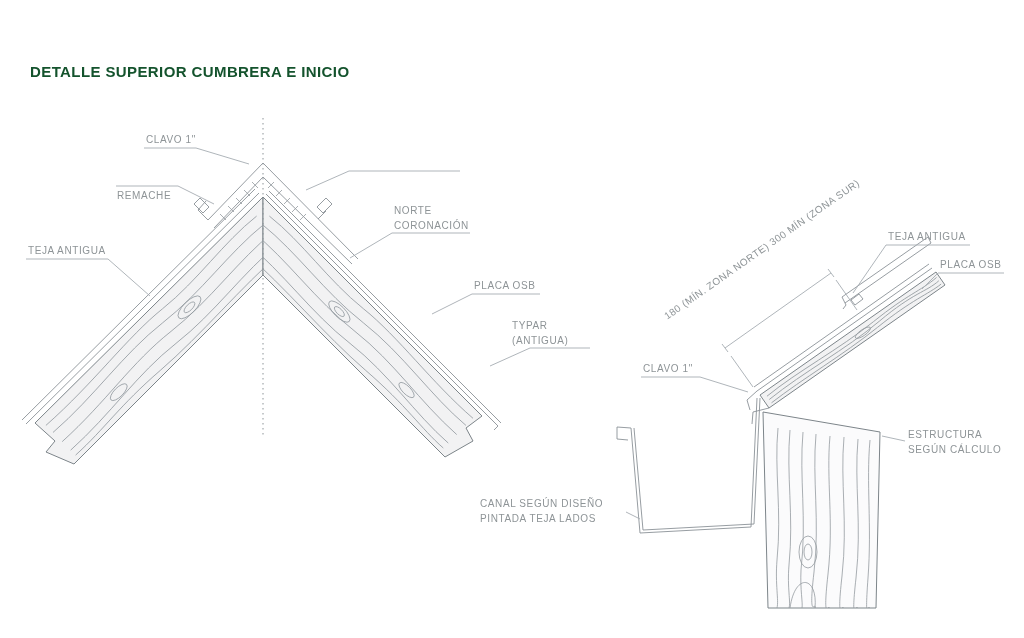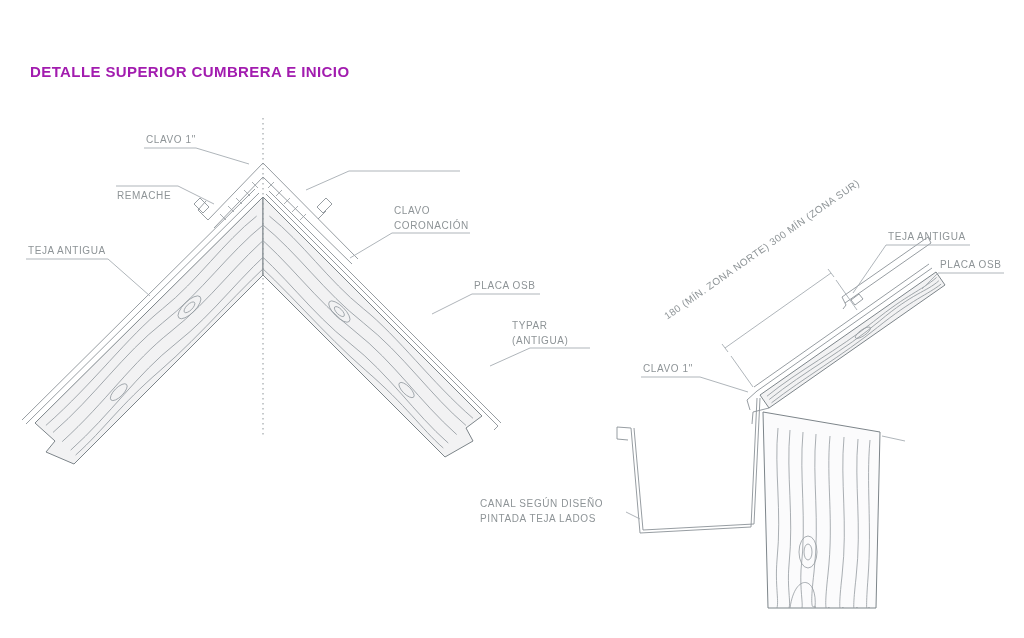--- a/index.html
+++ b/index.html
@@ -1,18 +1,18 @@
 <!DOCTYPE html>
 <html><head>
 <meta charset="utf-8">
 <style>
   html,body{margin:0;padding:0;background:#ffffff;}
   #stage{position:relative;width:1024px;height:638px;background:#ffffff;overflow:hidden;
          font-family:"Liberation Sans",sans-serif;}
-  .title{position:absolute;font-size:15px;font-weight:bold;letter-spacing:.4px;color:#a21caf;white-space:nowrap;}
+  .title{position:absolute;font-size:15px;font-weight:bold;letter-spacing:.4px;color:#14532d;white-space:nowrap;}
   .lbl{position:absolute;font-size:10px;line-height:15px;letter-spacing:.6px;color:#8e9497;white-space:nowrap;}
   .lbl .ln{display:block;}
   .right-align{}
   .dim-rot{position:absolute;left:648px;top:256px;width:190px;transform:rotate(-35deg);
            font-size:10px;line-height:13px;letter-spacing:.5px;color:#8e9497;text-align:center;white-space:nowrap;}
   svg{position:absolute;left:0;top:0;}
   .outline{fill:#f2f2f3;stroke:#7d858a;stroke-width:1;}
   .thin{stroke:#8b9297;stroke-width:.9;fill:none;}
   .grain{stroke:#949ba0;stroke-width:.8;fill:none;}
   .leader{stroke:#a6adb2;stroke-width:.9;fill:none;}
@@ -172,34 +172,38 @@
       </g>
     </g>
   </svg>
 
   <div class="title" style="left:30px;top:63px;">DETALLE SUPERIOR CUMBRERA E INICIO</div>
 
   <div class="lbl" style="left:146px;top:132px;">CLAVO 1"</div>
   <div class="lbl" style="left:117px;top:188px;">REMACHE</div>
   <div class="lbl" style="left:28px;top:243px;">TEJA ANTIGUA</div>
   <div class="lbl" style="left:394px;top:203px;">
-    <span class="ln">CLAVO</span>
+    <span class="ln">NORTE</span>
     <span class="ln">CORONACIÓN</span>
   </div>
   <div class="lbl" style="left:474px;top:278px;">PLACA OSB</div>
   <div class="lbl" style="left:512px;top:318px;">
     <span class="ln">TYPAR</span>
     <span class="ln">(ANTIGUA)</span>
   </div>
 
   <div class="dim-rot">
     <span class="ln">180 (MÍN. ZONA NORTE)</span>
     <span class="ln">300 MÍN (ZONA SUR)</span>
   </div>
   <div class="lbl" style="left:888px;top:229px;">TEJA ANTIGUA</div>
   <div class="lbl" style="left:940px;top:257px;">PLACA OSB</div>
   <div class="lbl" style="left:643px;top:361px;">CLAVO 1"</div>
+  <div class="lbl" style="left:908px;top:427px;">
+    <span class="ln">ESTRUCTURA</span>
+    <span class="ln">SEGÚN CÁLCULO</span>
+  </div>
   <div class="lbl right-align" style="left:480px;top:496px;width:142px;">
     <span class="ln">CANAL SEGÚN DISEÑO</span>
     <span class="ln">PINTADA TEJA LADOS</span>
   </div>
 
 </div>
 
 </body></html>

